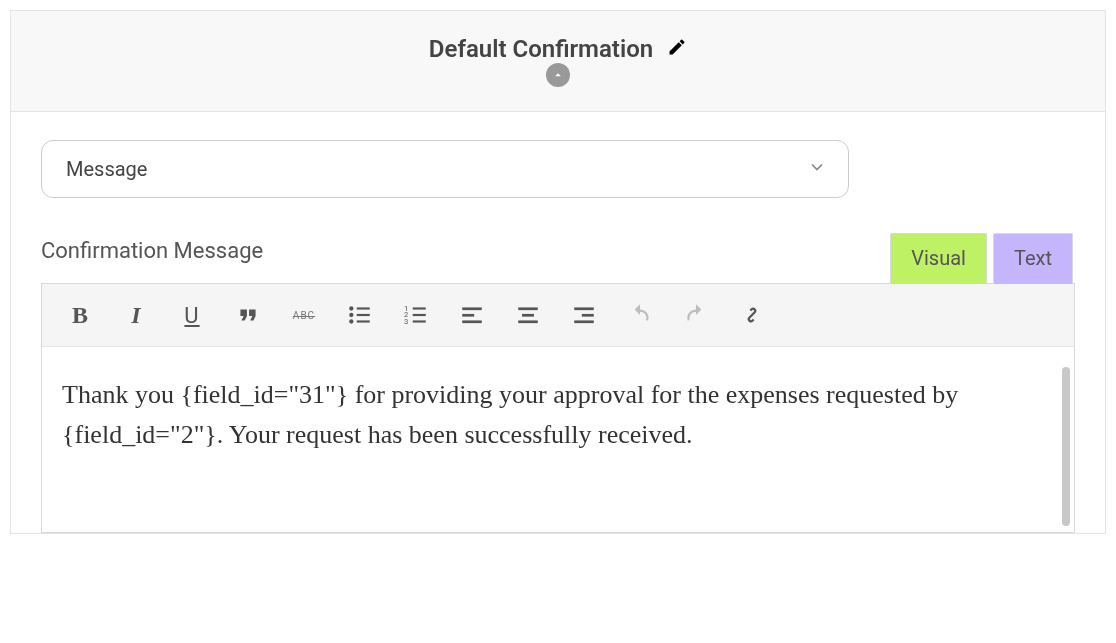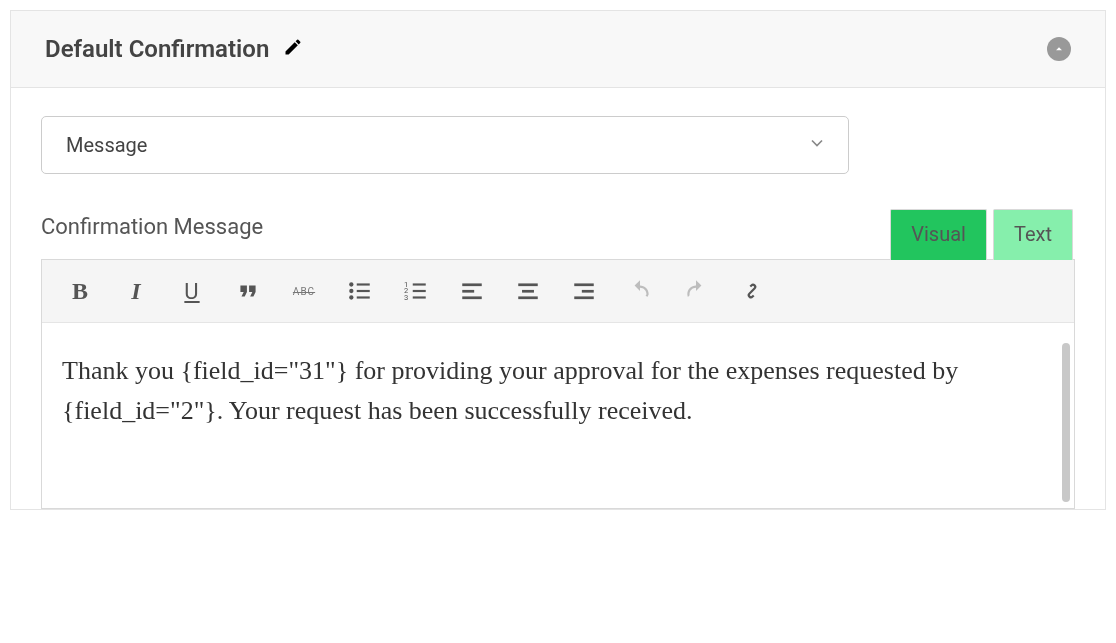--- a/index.html
+++ b/index.html
@@ -15,20 +15,21 @@
     margin: 10px;
     width: 1096px;
   }
   .panel-header {
     display: flex;
     align-items: center;
     justify-content: space-between;
     padding: 24px 34px;
     background: #f8f8f8;
     border-bottom: 1px solid #e4e4e4;
+    flex-direction: column;
   }
   .panel-title {
     font-size: 24px;
     font-weight: 600;
     color: #444;
     display: flex;
     align-items: center;
     gap: 14px;
   }
   .edit-icon { color: #9e9e9e; cursor: pointer; }
@@ -47,21 +48,21 @@
     margin-bottom: 16px;
   }
   .select-wrap {
     position: relative;
     width: 808px;
     margin-bottom: 34px;
   }
   .select {
     width: 100%;
     border: 1px solid #ccc;
-    border-radius: 5px;
+    border-radius: 12px;
     padding: 16px 24px;
     font-size: 20px;
     color: #444;
     background: #fff;
     appearance: none;
     cursor: pointer;
   }
   .select-caret {
     position: absolute;
     right: 22px; top: 50%;
@@ -75,27 +76,27 @@
     justify-content: space-between;
     margin-bottom: 0;
   }
   .tabs { display: flex; gap: 6px; margin-right: 2px; }
   .tab {
     border: 1px solid #d9d9d9;
     border-bottom: none;
     padding: 12px 20px 14px 20px;
     font-size: 20px;
     color: #555;
-    background: #86efac;
+    background: #c4b5fd;
     cursor: pointer;
     border-radius: 2px 2px 0 0;
     position: relative;
     top: 1px;
   }
-  .tab.active { background: #22c55e; z-index: 2; }
+  .tab.active { background: #bef264; z-index: 2; }
   .editor {
     border: 1px solid #d9d9d9;
     width: 100%;
   }
   .toolbar {
     display: flex;
     align-items: center;
     gap: 0;
     padding: 10px 10px;
     background: #f5f5f5;

